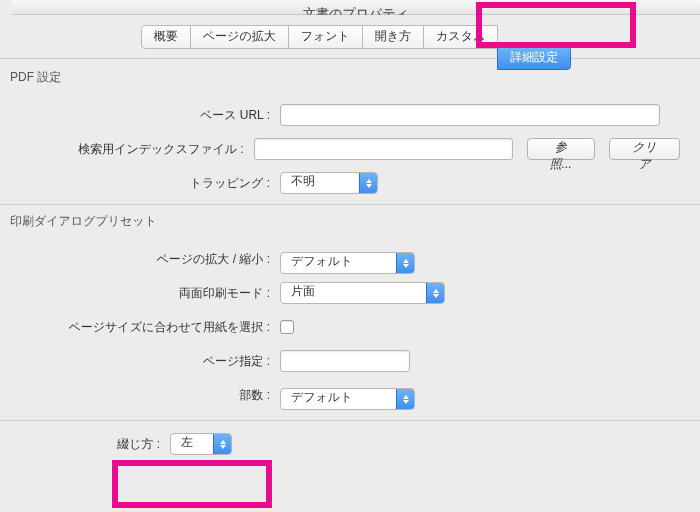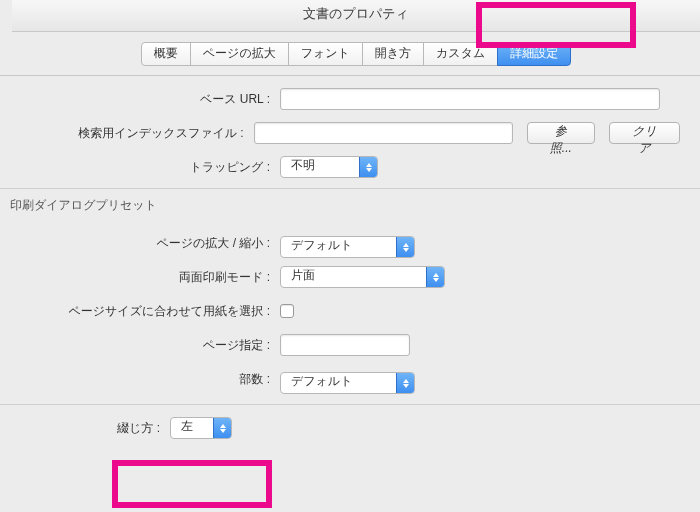--- a/index.html
+++ b/index.html
@@ -4,21 +4,21 @@
 <style>
   * { box-sizing: border-box; margin: 0; padding: 0; }
   html, body { width: 700px; height: 512px; overflow: hidden; }
   body {
     font-family: "Hiragino Kaku Gothic ProN", "Helvetica Neue", Arial, sans-serif;
     font-size: 12px;
     background: #ececec;
     color: #333;
   }
   .titlebar {
-    height: 32px;
+    height: 15px;
     line-height: 28px;
     text-align: center;
     background: linear-gradient(#f7f7f7, #e6e6e6);
     border-bottom: 1px solid #c8c8c8;
     font-size: 13px;
     color: #3a3a3a;
     margin-left: 12px;
   }
   .tabs-row {
     position: relative;
@@ -40,21 +40,21 @@
     background: linear-gradient(#ffffff, #f1f1f1);
     border: 1px solid #b9b9b9;
     margin-left: -1px;
     display: flex;
     align-items: center;
     justify-content: center;
     color: #333;
     cursor: default;
   }
   .seg-btn:first-child { border-top-left-radius: 4px; border-bottom-left-radius: 4px; margin-left: 12px; }
-  .seg-btn:last-child  { border-top-right-radius: 4px; border-bottom-right-radius: 4px; }
+  .seg-btn:last-child  { border-top-right-radius: 4px; border-bottom-right-radius: 4px; margin-top: 21px; }
   .seg-btn.active {
     background: linear-gradient(#6fb4f7, #3e8ff0);
     color: #fff;
     border-color: #2f6ec9;
     position: relative;
     z-index: 2;
   }
   .highlight-box {
     position: absolute;
     border: 6px solid #ec0a8c;
@@ -196,20 +196,21 @@
         </div>
       <div class="seg-btn">
           <span>カスタム</span>
         </div>
       <div class="seg-btn active">
           <span>詳細設定</span>
         </div>
     </div>
   </div>
 
+  <div class="section-header">PDF 設定</div>
   <div class="form">
     <div class="row">
       <div class="lbl">ベース URL :</div>
       <div class="ctl">
         <input type="text" class="tf tf-long" value="" style="">
       </div>
     </div>
     <div class="row">
       <div class="lbl">検索用インデックスファイル :</div>
       <div class="ctl">

